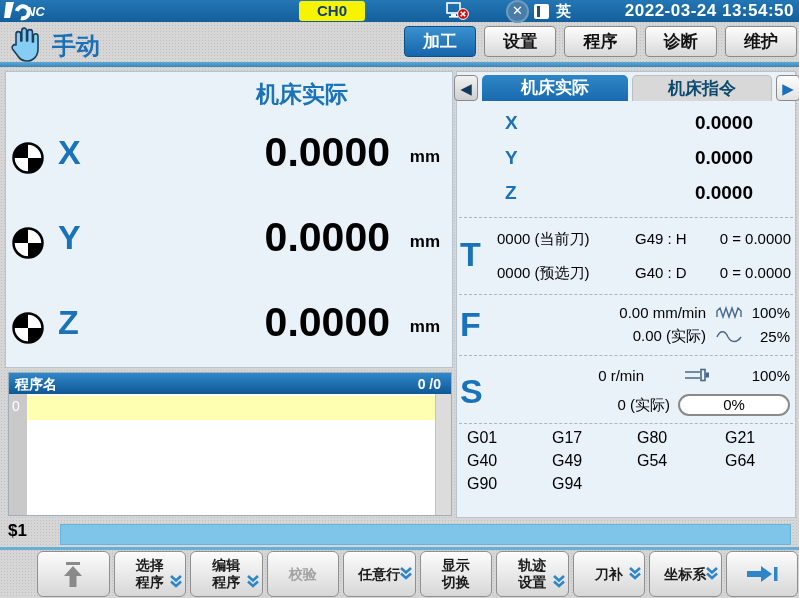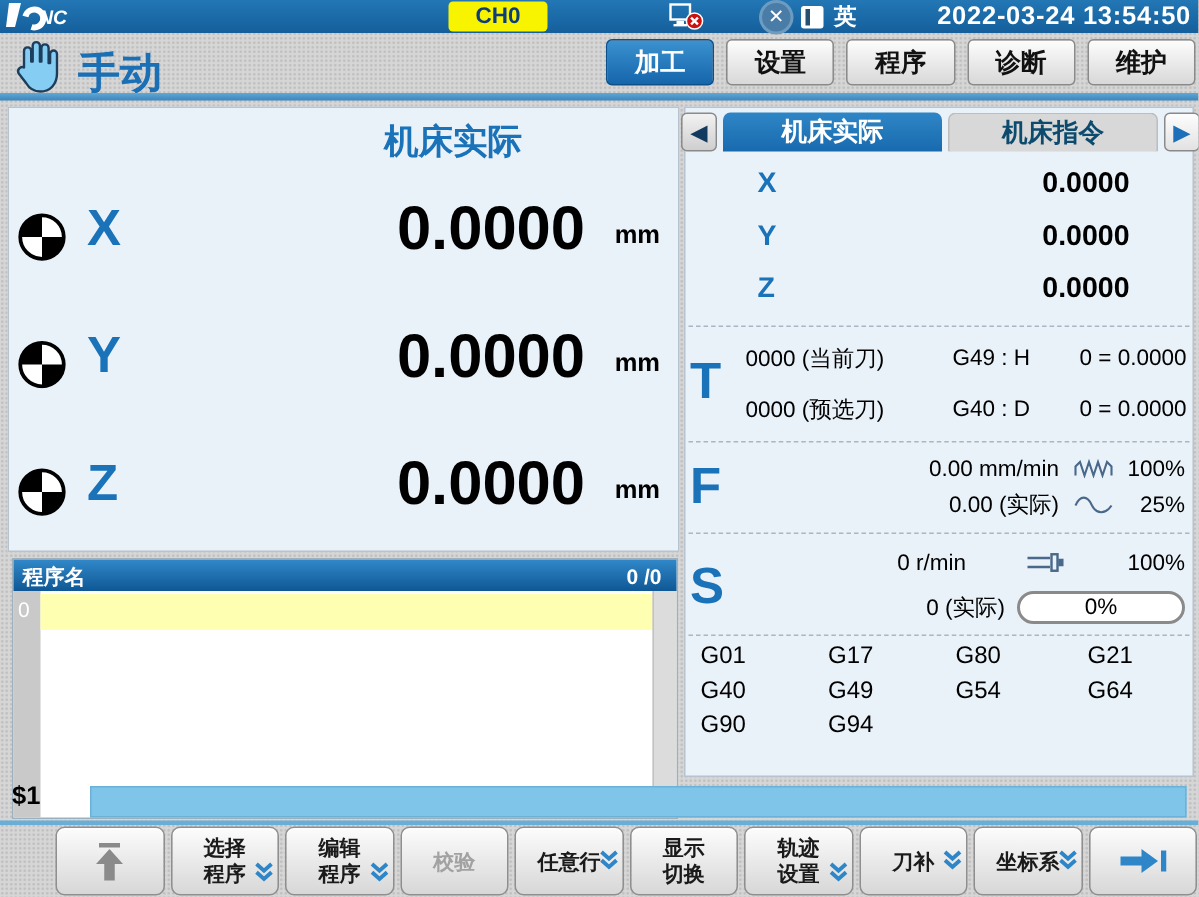--- a/index.html
+++ b/index.html
@@ -20,40 +20,40 @@
   .net-icon { position:absolute; left:446px; top:2px; width:26px; height:18px; }
   .circlex-icon { position:absolute; left:508px; top:2px; width:19px; height:19px; border-radius:50%; background:#4a7ca8; color:#fff; font-weight:bold; font-size:13px; text-align:center; line-height:18px; box-shadow:0 0 0 2px #6e9cc0; }
   .kb-icon { position:absolute; left:534px; top:4px; width:15px; height:15px; background:#fff; border-radius:2px; }
   .kb-icon::before { content:""; position:absolute; left:3px; top:2px; width:3px; height:11px; background:#25516e; }
   .lang { position:absolute; left:556px; top:2px; color:#fff; font-size:15px; font-weight:bold; }
   .clock { position:absolute; right:5px; top:1px; color:#fff; font-size:17px; font-weight:bold; letter-spacing:0.5px; }
 
   
   .modebar { left:0; top:22px; width:799px; height:40px; }
   .hand { position:absolute; left:7px; top:3px; }
-  .mode-label { position:absolute; left:52px; top:8px; color:#1a6fb5; font-size:28px; font-weight:bold; }
+  .mode-label { position:absolute; left:52px; top:8px; color:#1a6fb5; font-size:24px; font-weight:bold; }
   .alert { position:absolute; left:105px; top:4px; width:296px; height:23px; background:#ee0f0f; color:#fff; display:flex; align-items:center; overflow:hidden; }
   .alert svg { margin-left:5px; flex:0 0 auto; }
   .alert-text { flex:1; text-align:right; font-size:15px; font-weight:bold; white-space:nowrap; }
   .main-tabs { position:absolute; left:404px; top:4px; right:2px; height:31px; display:flex; gap:8px; }
   .tab { flex:1; border:1px solid #8a8a8a; border-radius:4px; background:linear-gradient(#fdfdfd,#d8d8d8); color:#111; font-size:17px; font-weight:bold; display:flex; align-items:center; justify-content:center; }
   .tab.active { background:linear-gradient(#3b92cf,#1565ab); color:#fff; border-color:#0d4f8a; }
   .blue-strip { left:0; top:62px; width:799px; height:5px; background:linear-gradient(#5ea9d6,#3b85ba); }
 
   
   .left-panel { left:5px; top:71px; width:448px; height:297px; background:#e9f1f9; border:1px solid #b7c3cf; }
   .lp-title { position:absolute; left:250px; top:7px; color:#1a72b8; font-size:23px; font-weight:bold; }
   .axis-row { position:absolute; left:0; width:100%; height:62px; }
   .axis-row .ax-icon { position:absolute; left:6px; top:15px; }
   .axis-row .ax-name { position:absolute; left:52px; top:6px; color:#1a72b8; font-size:34px; font-weight:bold; }
   .axis-row .ax-val { position:absolute; right:62px; top:2px; color:#000; font-size:41px; font-weight:bold; font-family:"Liberation Sans",sans-serif; }
   .axis-row .ax-unit { position:absolute; right:12px; top:20px; color:#000; font-size:17px; font-weight:bold; }
 
   
-  .program-box { left:8px; top:372px; width:444px; height:174px; border:1px solid #9fb0bd; background:#fff; }
+  .program-box { left:8px; top:372px; width:444px; height:144px; border:1px solid #9fb0bd; background:#fff; }
   .pb-header { position:absolute; left:0; top:0; width:100%; height:21px; background:linear-gradient(#3188c9,#0f5795); color:#fff; font-size:14px; font-weight:bold; }
   .pb-title { position:absolute; left:6px; top:3px; }
   .pb-count { position:absolute; right:10px; top:3px; }
   .pb-gutter { position:absolute; left:0; top:21px; width:18px; bottom:0; background:#c9c9c9; }
   .pb-gutter-num { color:#fff; font-size:14px; padding-left:3px; line-height:24px; }
   .pb-row-selected { position:absolute; left:18px; top:23px; width:410px; height:24px; background:#feffb0; }
   .pb-scrollbar { position:absolute; right:0; top:21px; width:16px; bottom:0; background:#dcdcdc; border-left:1px solid #c2c2c2; }
 
   
   .right-panel { left:456px; top:71px; width:340px; height:447px; background:#e9f1f9; border:1px solid #b7c3cf; }

